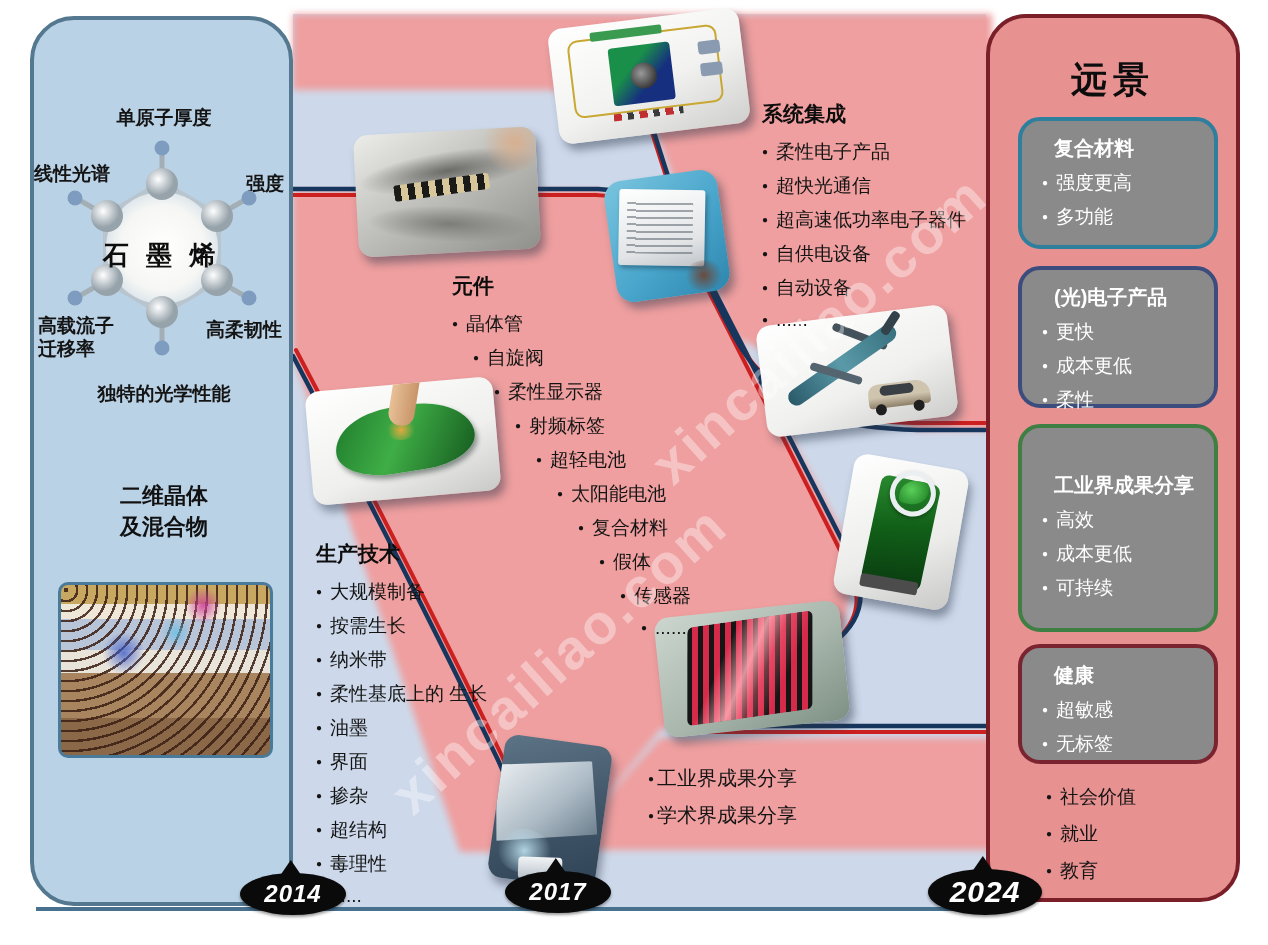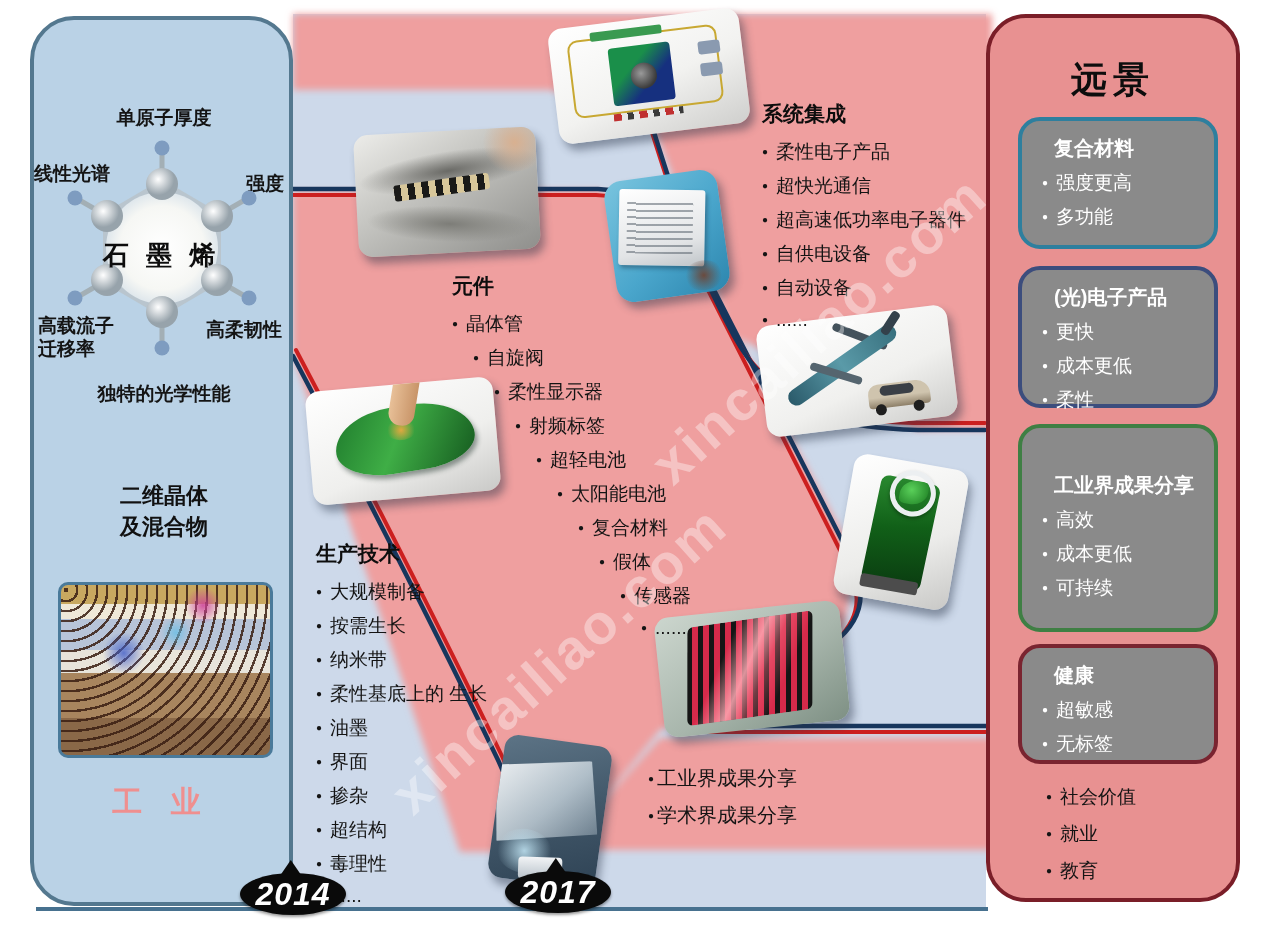--- a/index.html
+++ b/index.html
@@ -100,21 +100,21 @@
   .t7 .weave{left:28px;top:10px;width:126px;height:98px;border-radius:6px;transform:skewX(-8deg) rotate(-2deg);
     background:
       linear-gradient(115deg,rgba(255,150,160,0) 30%,rgba(255,170,180,.85) 48%,rgba(255,120,140,.4) 60%,rgba(255,150,160,0) 75%),
       repeating-linear-gradient(90deg,#151515 0 5px,#d62a4a 5px 11px);}
   .t8{left:496px;top:740px;width:108px;height:144px;transform:rotate(8deg);background:linear-gradient(160deg,#5d7486 0%,#42586a 50%,#2e4254 100%);}
   .t8 .film{left:-6px;top:16px;width:110px;height:92px;background:linear-gradient(130deg,rgba(255,255,255,.92) 0%,rgba(230,240,246,.65) 55%,rgba(200,215,225,.25) 100%);clip-path:polygon(0 18%,86% 0,100% 78%,10% 100%);}
   .t8 .sheen{left:6px;bottom:8px;width:56px;height:44px;border-radius:50%;background:radial-gradient(circle,rgba(190,225,240,.9),rgba(190,225,240,0) 75%);}
   .t8 .clipw{left:30px;bottom:4px;width:44px;height:22px;background:linear-gradient(180deg,#f2f4f6,#b8c2ca);border-radius:4px;transform:rotate(-6deg);}
 
   
-  .year-badge{position:absolute;z-index:10;width:106px;height:42px;background:#0a0a0a;border-radius:50%;display:flex;align-items:center;justify-content:center;color:#fff;font-size:32px;font-weight:bold;font-style:italic;letter-spacing:1px;box-shadow:0 2px 3px rgba(0,0,0,.4);}
+  .year-badge{position:absolute;z-index:10;width:106px;height:42px;background:#0a0a0a;border-radius:50%;display:flex;align-items:center;justify-content:center;color:#fff;font-size:24px;font-weight:bold;font-style:italic;letter-spacing:1px;box-shadow:0 2px 3px rgba(0,0,0,.4);}
   .year-badge::before{content:"";position:absolute;top:-13px;left:50%;transform:translateX(-60%);border-left:11px solid transparent;border-right:11px solid transparent;border-bottom:16px solid #0a0a0a;}
   #badge-2014{left:240px;top:873px;}
   #badge-2018{left:505px;top:871px;}
   #badge-2024{left:928px;top:869px;width:114px;height:46px;font-size:30px;}
 </style>
 </head>
 <body>
 
 <div id="stage">
 
@@ -375,21 +375,20 @@
           <circle cx="33" cy="166" r="7.5"></circle>
           <circle cx="33" cy="66" r="7.5"></circle>
       </g>
     </svg>
     <div class="hub-text">石 墨 烯</div>
 
     <div class="crystals-caption">
       <span>二维晶体</span><br><span>及混合物</span>
     </div>
     <div class="crystal-img"></div>
-    <div class="industry-label lbl-industry">工 业</div>
   </div>
 
   <div class="panel panel-right">
     <div class="panel-title pr-title">远景</div>
 
     <div class="vbox" id="vbox0" style="border-color: rgb(46, 127, 158);">
       <div class="vbox-title">复合材料</div>
       <div>
           <div class="li">
             <span class="dot">●</span>
@@ -459,14 +458,15 @@
         </div>
         <div class="li">
           <span class="dot">●</span>
           <span>教育</span>
         </div>
       </div>
   </div>
 
   <div class="year-badge" id="badge-2014">2014</div>
   <div class="year-badge" id="badge-2018">2017</div>
+  <div class="year-badge" id="badge-2024">2024</div>
 
 </div>
 
 </body></html>

